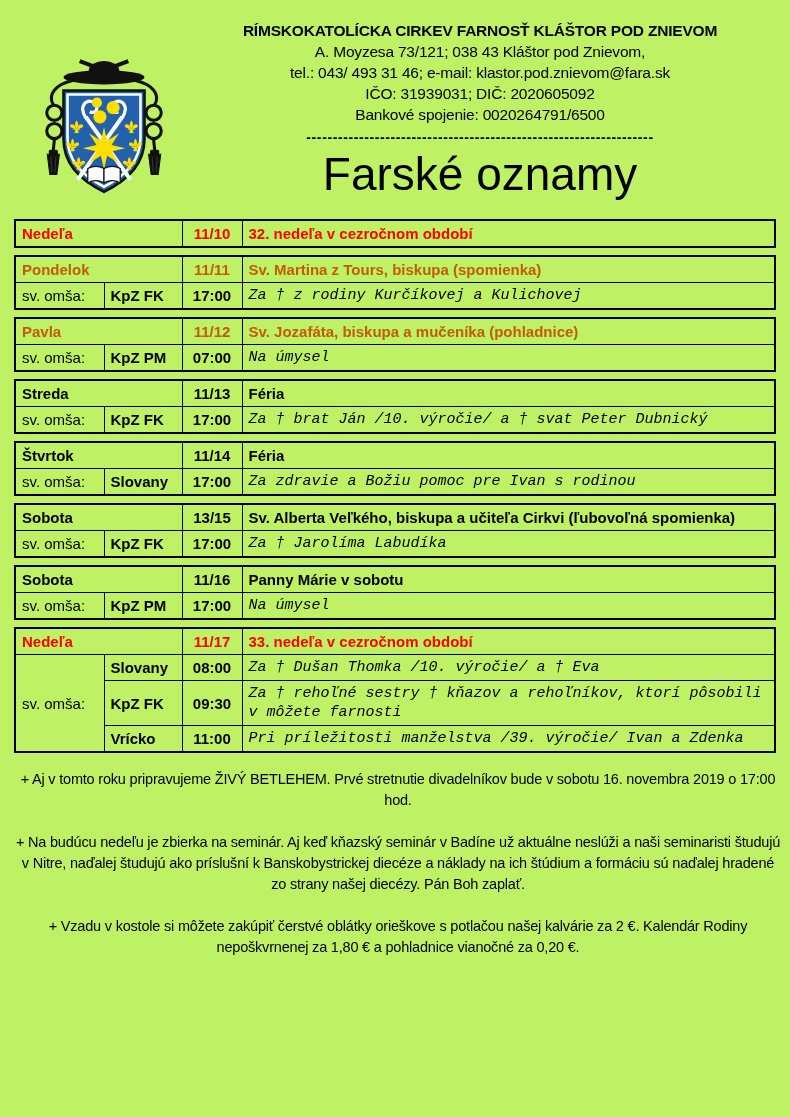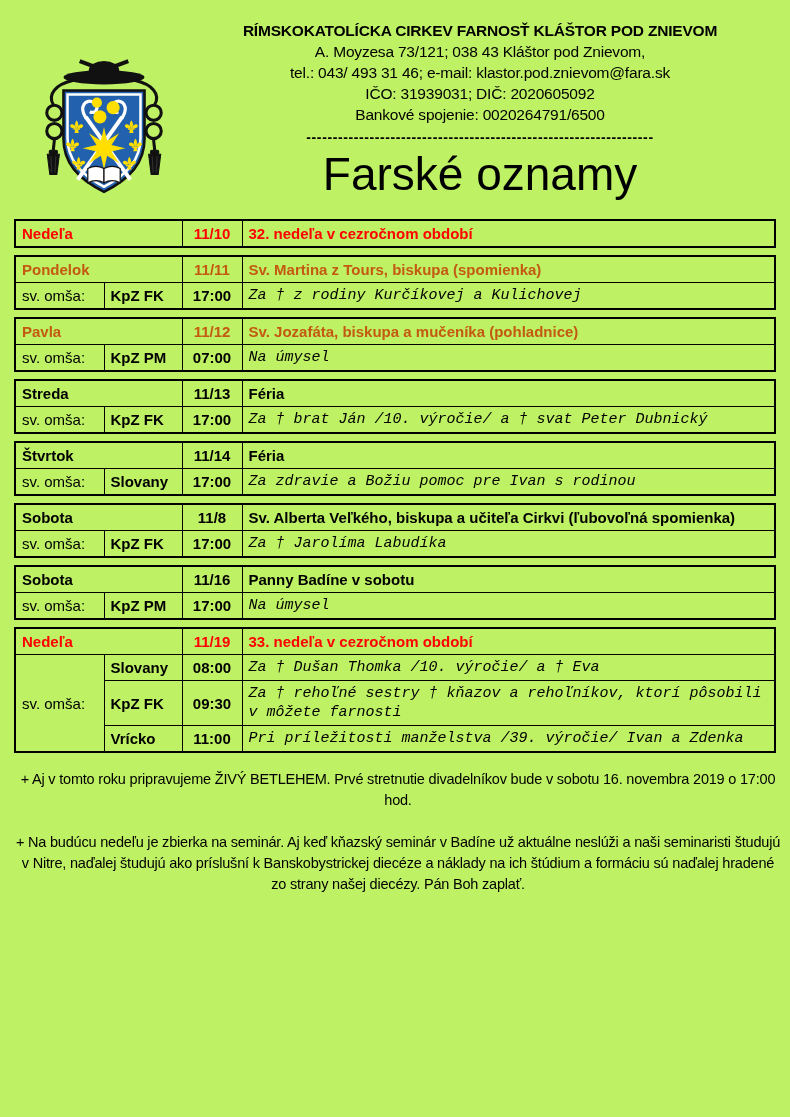--- a/index.html
+++ b/index.html
@@ -246,21 +246,21 @@
       <table class="block accent-black">
         <colgroup>
           <col style="width: 89px;">
           <col style="width: 78px;">
           <col style="width: 60px;">
           <col>
         </colgroup>
         <tbody>
           <tr>
             <td colspan="2" class="day">Sobota</td>
-            <td class="date">11/8</td>
+            <td class="date">13/15</td>
             <td class="title">Sv. Alberta Veľkého, biskupa a učiteľa Cirkvi (ľubovoľná spomienka)</td>
           </tr>
           <tr>
             <td rowspan="1" class="mass-label">sv. omša:</td>
             <td class="place">KpZ FK</td>
             <td class="time">17:00</td>
             <td class="intent">Za † Jarolíma Labudíka</td>
           </tr>
         </tbody>
       </table>
@@ -268,41 +268,41 @@
         <colgroup>
           <col style="width: 89px;">
           <col style="width: 78px;">
           <col style="width: 60px;">
           <col>
         </colgroup>
         <tbody>
           <tr>
             <td colspan="2" class="day">Sobota</td>
             <td class="date">11/16</td>
-            <td class="title">Panny Badíne v sobotu</td>
+            <td class="title">Panny Márie v sobotu</td>
           </tr>
           <tr>
             <td rowspan="1" class="mass-label">sv. omša:</td>
             <td class="place">KpZ PM</td>
             <td class="time">17:00</td>
             <td class="intent">Na úmysel</td>
           </tr>
         </tbody>
       </table>
       <table class="block accent-red">
         <colgroup>
           <col style="width: 89px;">
           <col style="width: 78px;">
           <col style="width: 60px;">
           <col>
         </colgroup>
         <tbody>
           <tr>
             <td colspan="2" class="day">Nedeľa</td>
-            <td class="date">11/19</td>
+            <td class="date">11/17</td>
             <td class="title">33. nedeľa v cezročnom období</td>
           </tr>
           <tr>
             <td rowspan="3" class="mass-label">sv. omša:</td>
             <td class="place">Slovany</td>
             <td class="time">08:00</td>
             <td class="intent">Za † Dušan Thomka /10. výročie/ a † Eva</td>
           </tr>
           <tr>
             <td class="place">KpZ FK</td>
@@ -314,15 +314,16 @@
             <td class="time">11:00</td>
             <td class="intent">Pri príležitosti manželstva /39. výročie/ Ivan a Zdenka</td>
           </tr>
         </tbody>
       </table>
     </div>
 
   <div class="announcements">
     <p>+ Aj v tomto roku pripravujeme ŽIVÝ BETLEHEM. Prvé stretnutie divadelníkov bude v sobotu 16. novembra 2019 o 17:00 hod.</p>
     <p>+ Na budúcu nedeľu je zbierka na seminár. Aj keď kňazský seminár v Badíne už aktuálne neslúži a naši seminaristi študujú v Nitre, naďalej študujú ako príslušní k Banskobystrickej diecéze a náklady na ich štúdium a formáciu sú naďalej hradené zo strany našej diecézy. Pán Boh zaplať.</p>
+    <p>+ Vzadu v kostole si môžete zakúpiť čerstvé oblátky orieškove s potlačou našej kalvárie za 2 €. Kalendár Rodiny nepoškvrnenej za 1,80 € a pohladnice vianočné za 0,20 €.</p>
   </div>
 
 </div>
 
 </body></html>

